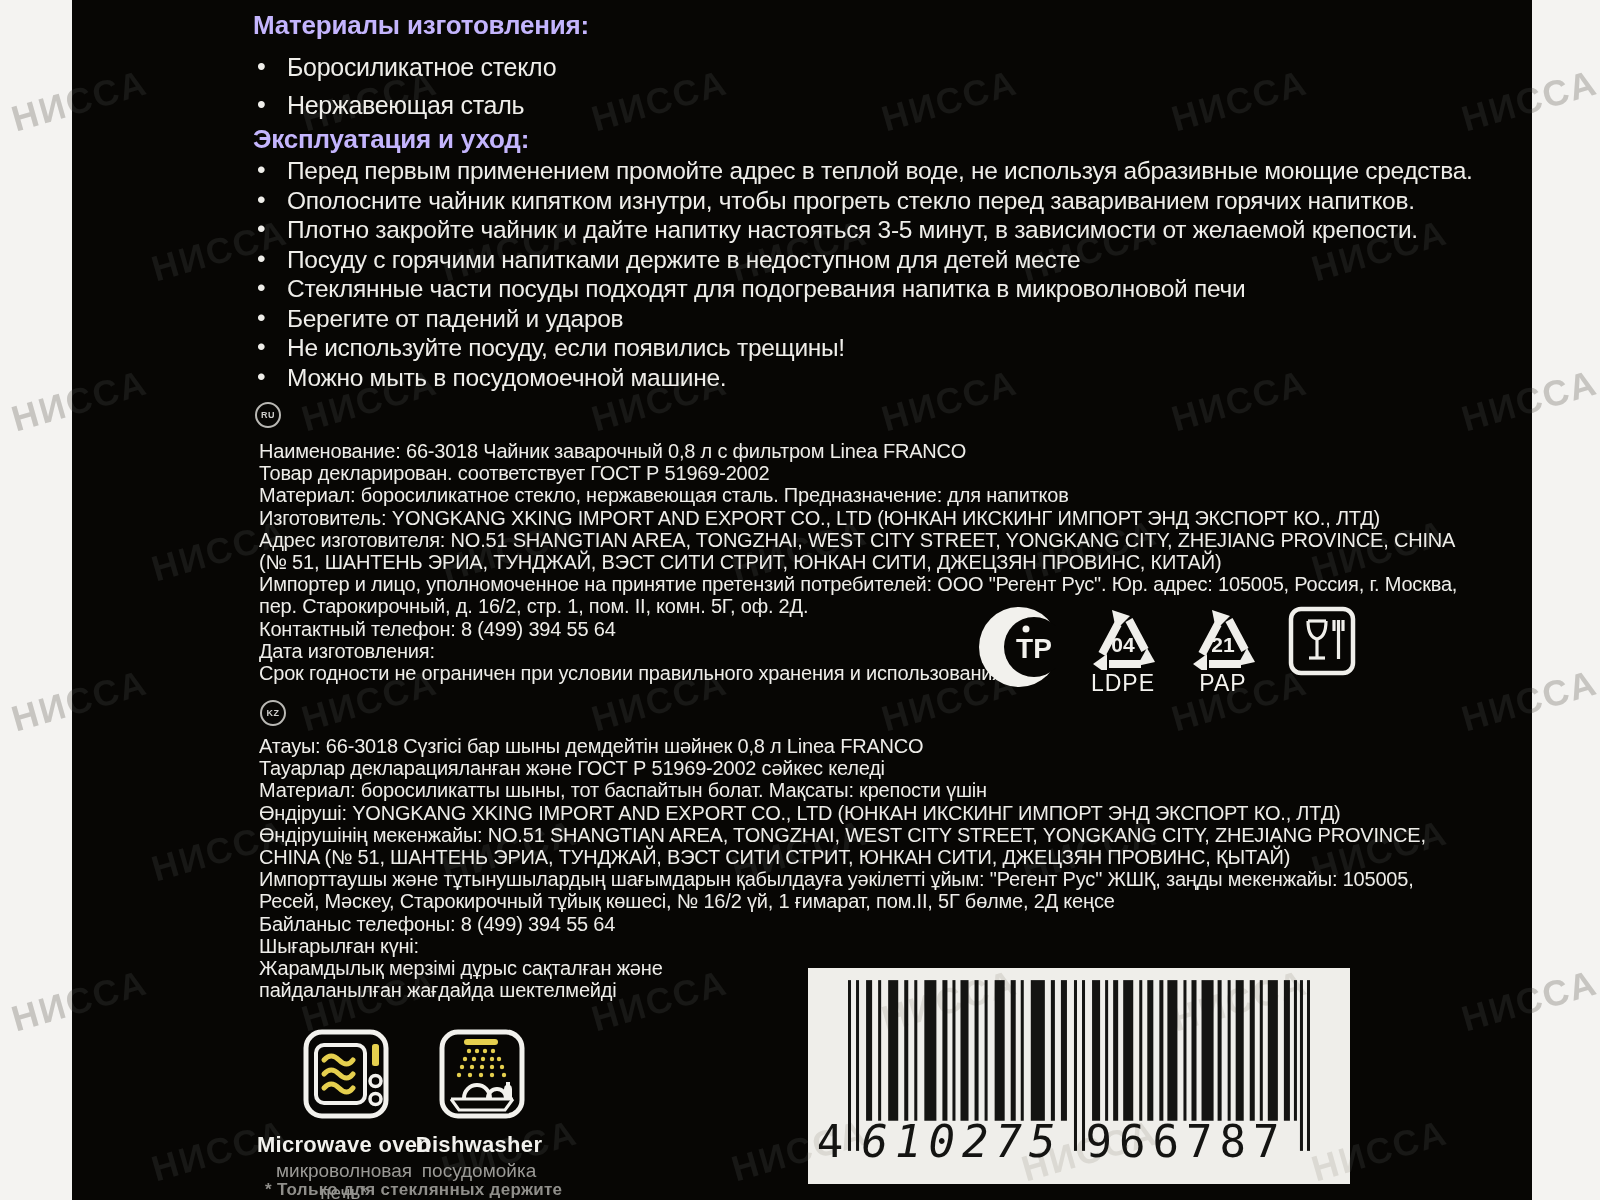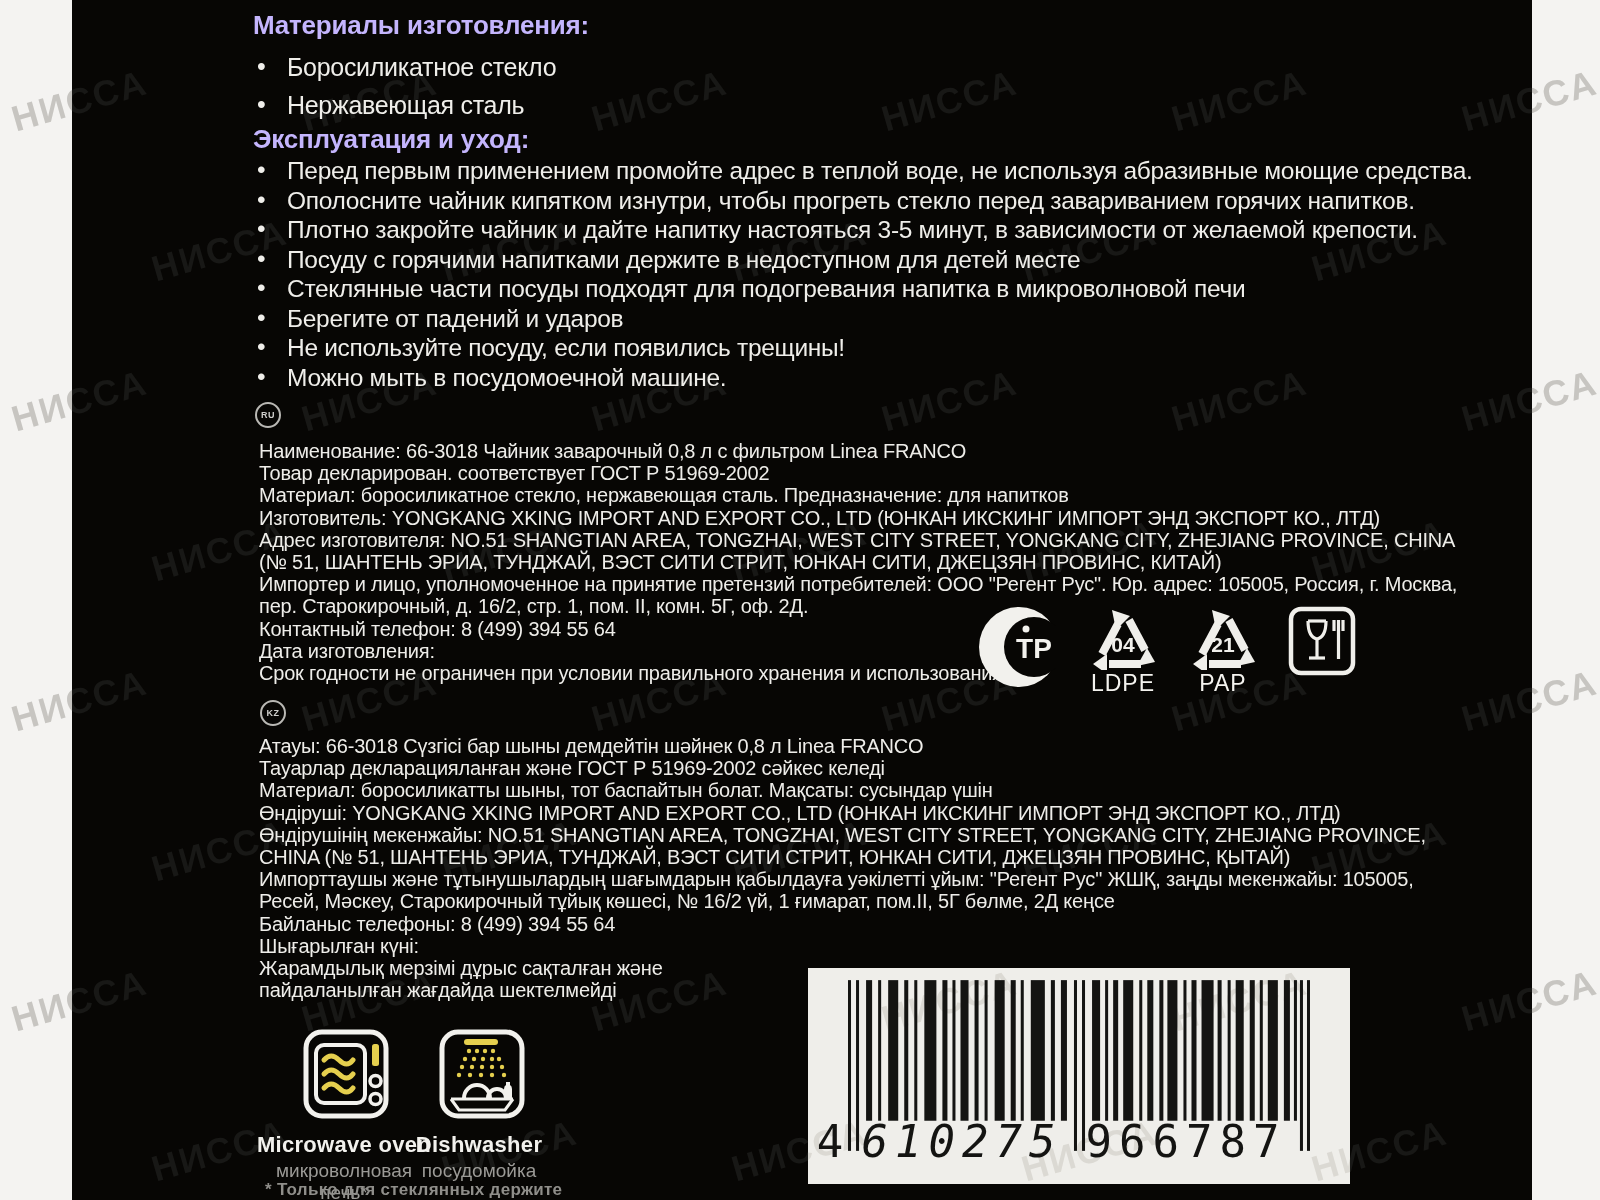--- a/index.html
+++ b/index.html
@@ -253,21 +253,21 @@
         <path d="M55 14 V25"></path>
         <path d="M50.5 25 V53"></path>
       </g>
     </svg>
   </div>
 
   <div class="badge" style="left:188px;top:700px;">KZ</div>
   <div class="infoblock" style="top:735px;">
     <div>Атауы: 66-3018 Сүзгісі бар шыны демдейтін шәйнек 0,8 л Linea FRANCO</div>
     <div>Тауарлар декларацияланған және ГОСТ Р 51969-2002 сәйкес келеді</div>
-    <div>Материал: боросиликатты шыны, тот баспайтын болат. Мақсаты: сусындар үшін</div>
+    <div>Материал: боросиликатты шыны, тот баспайтын болат. Мақсаты: крепости үшін</div>
     <div>Өндіруші: YONGKANG XKING IMPORT AND EXPORT CO., LTD (ЮНКАН ИКСКИНГ ИМПОРТ ЭНД ЭКСПОРТ КО., ЛТД)</div>
     <div>Өндірушінің мекенжайы: NO.51 SHANGTIAN AREA, TONGZHAI, WEST CITY STREET, YONGKANG CITY, ZHEJIANG PROVINCE,</div>
     <div>CHINA (№ 51, ШАНТЕНЬ ЭРИА, ТУНДЖАЙ, ВЭСТ СИТИ СТРИТ, ЮНКАН СИТИ, ДЖЕЦЗЯН ПРОВИНС, ҚЫТАЙ)</div>
     <div>Импорттаушы және тұтынушылардың шағымдарын қабылдауға уәкілетті ұйым: "Регент Рус" ЖШҚ, заңды мекенжайы: 105005,</div>
     <div>Ресей, Мәскеу, Старокирочный тұйық көшесі, № 16/2 үй, 1 ғимарат, пом.II, 5Г бөлме, 2Д кеңсе</div>
     <div>Байланыс телефоны: 8 (499) 394 55 64</div>
     <div>Шығарылған күні:</div>
     <div>Жарамдылық мерзімі дұрыс сақталған және</div>
     <div>пайдаланылған жағдайда шектелмейді</div>
   </div>

